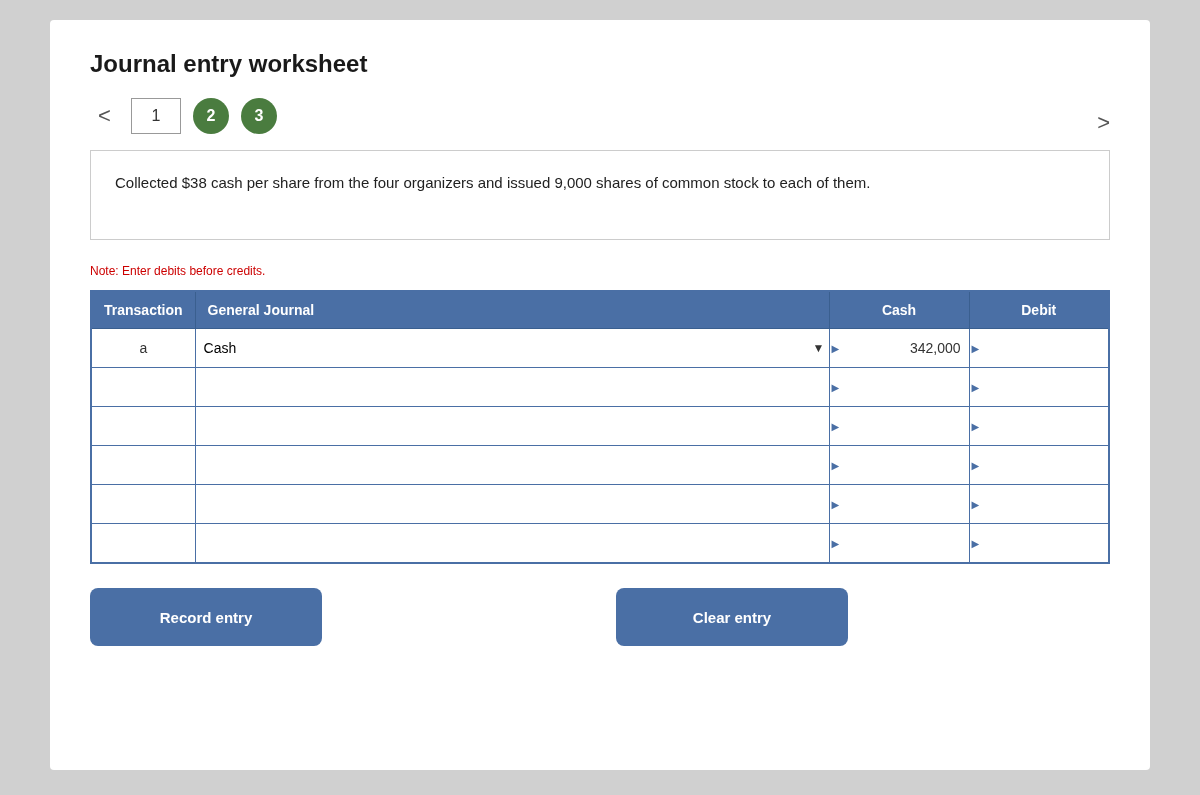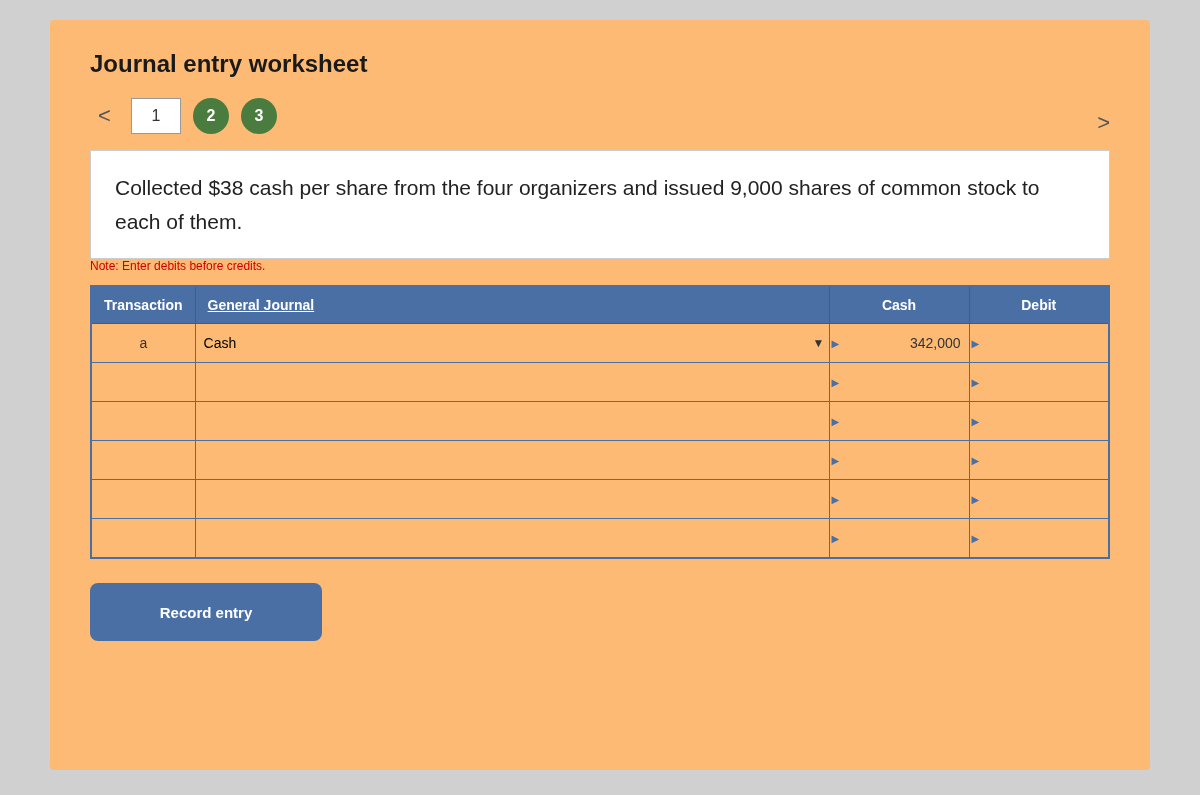--- a/index.html
+++ b/index.html
@@ -7,21 +7,21 @@
       background: #d0d0d0;
       font-family: Arial, sans-serif;
       font-size: 14px;
       display: flex;
       justify-content: center;
       align-items: flex-start;
       min-height: 795px;
       padding: 20px;
     }
     .page-container {
-      background: #fdba74;
+      background: #ffffff;
       width: 1100px;
       min-height: 750px;
       border-radius: 4px;
       padding: 30px 40px 40px 40px;
       position: relative;
     }
     .page-title {
       font-size: 24px;
       font-weight: bold;
       color: #1a1a1a;
@@ -70,22 +70,22 @@
       justify-content: center;
       color: white;
       font-size: 16px;
       font-weight: bold;
       cursor: pointer;
     }
     .description-box {
       border: 1px solid #ccc;
       background: white;
       padding: 20px 24px;
-      margin-bottom: 0;
-      font-size: 21px;
+      margin-bottom: 24px;
+      font-size: 15px;
       line-height: 1.6;
       color: #222;
       min-height: 90px;
     }
     .note-text {
       color: #cc0000;
       font-size: 12px;
       margin-bottom: 12px;
     }
     .journal-table {
@@ -98,21 +98,20 @@
       color: white;
       padding: 10px 12px;
       text-align: center;
       font-weight: bold;
       font-size: 14px;
       border: 1px solid #3a5f8f;
       margin-top: 32px;
     }
     .journal-table th.left-align {
       text-align: left;
-      text-decoration: underline;
     }
     .journal-table td {
       border: 1px solid #4a6fa5;
       padding: 0;
       height: 38px;
     }
     .journal-table td.transaction-cell {
       text-align: center;
       vertical-align: middle;
       padding: 4px 8px;
@@ -271,14 +270,15 @@
             <div class="journal-cell-inner"></div>
           </td>
           <td class="amount-cell"><span class="row-arrow">▶</span><span></span></td>
           <td class="amount-cell"><span class="row-arrow">▶</span><span></span></td>
         </tr>
       </tbody>
   </table>
 
   <div class="buttons-row">
     <button class="btn btn-record">Record entry</button>
+    <button class="btn btn-clear">Clear entry</button>
   </div>
 </div>
 
 </body></html>

